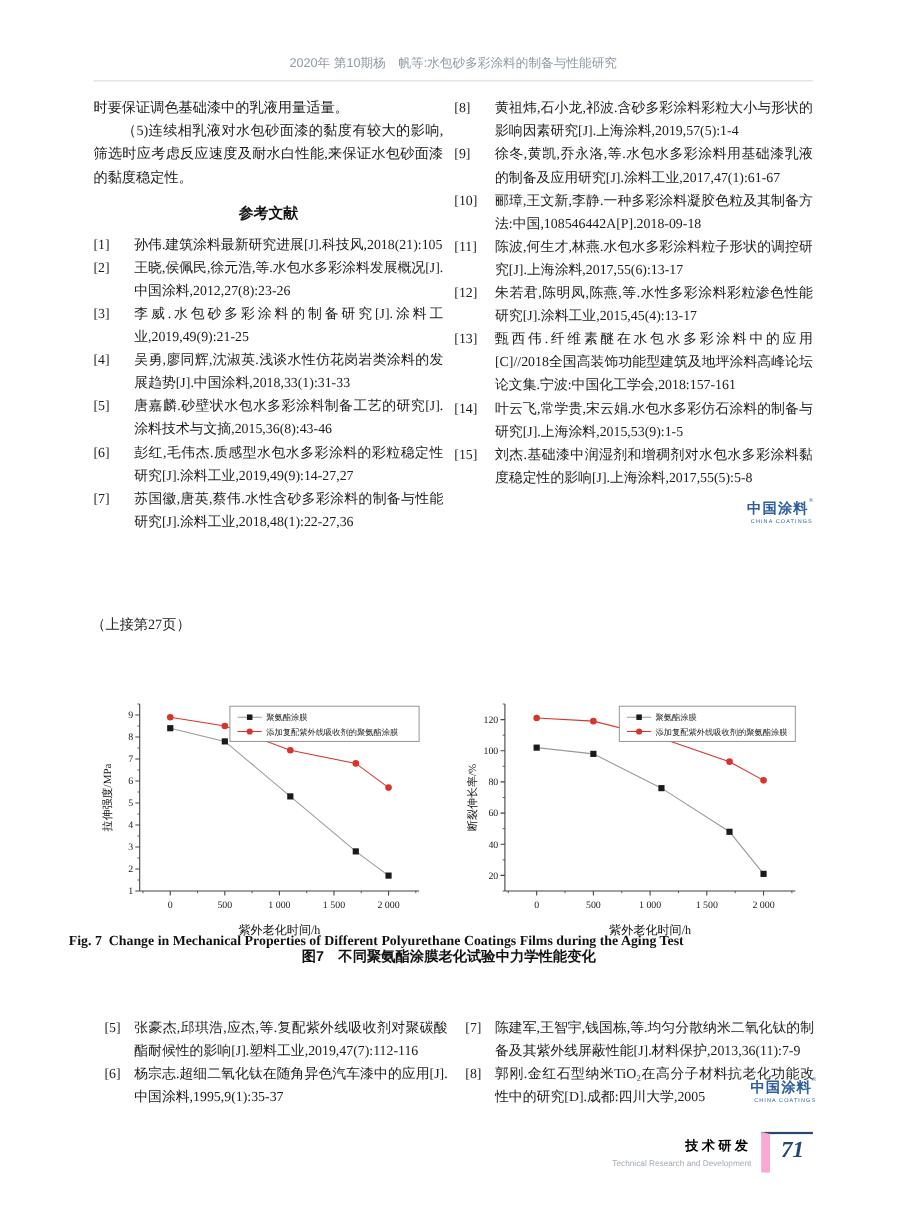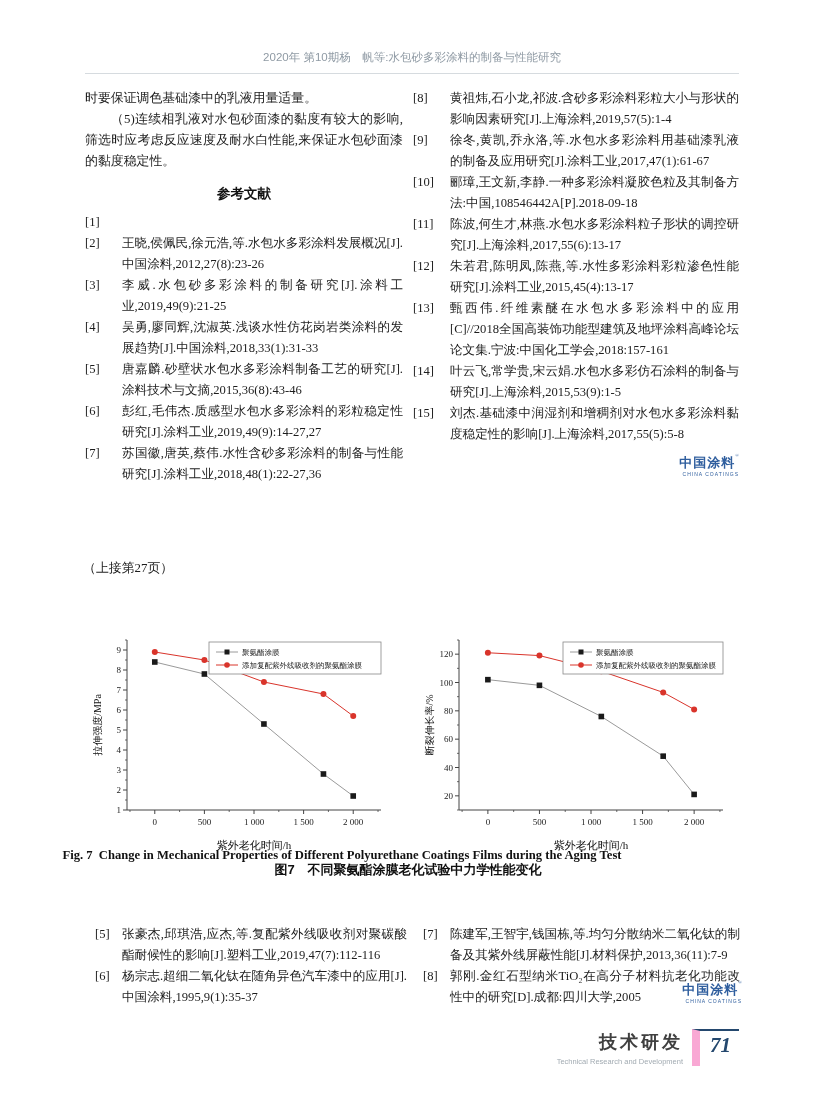--- a/index.html
+++ b/index.html
@@ -39,22 +39,22 @@
           font-family:"Liberation Sans","DejaVu Sans",sans-serif;font-weight:bold;font-size:13px;color:#111;}
   .cap-en{position:absolute;left:0;top:848px;width:684px;text-align:center;
           font-family:"Liberation Serif","DejaVu Serif",serif;font-weight:bold;font-size:12.6px;color:#111;}
   
   .bottom-cols{position:absolute;left:95px;top:924px;width:645px;display:flex;gap:16px;}
   .bcol-left{width:312px;}
   .bcol-right{width:317px;}
   
   .footer{position:absolute;top:1029px;right:77px;display:flex;align-items:stretch;}
   .footer-text{text-align:right;align-self:center;margin-right:9px;}
-  .footer-zh{font-family:Liberation Mono, monospace;font-weight:bold;font-size:18px;
-             color:#404040;letter-spacing:3px;}
+  .footer-zh{font-family:Liberation Mono, monospace;font-weight:bold;font-size:12px;
+             color:#000000;letter-spacing:3px;}
   .footer-en{font-family:"Liberation Sans","DejaVu Sans",sans-serif;font-size:7.5px;color:#a2abb2;margin-top:3px;}
   .page-box{border-top:2px solid #24486e;border-left:8px solid #f9a8d4;padding:2px 8px 8px 10px;}
   .page-num{font-family:"Liberation Serif","DejaVu Serif",serif;font-style:italic;font-weight:bold;
             font-size:21px;color:#24486e;}
 </style>
 </head>
 <body>
 
 <div class="page">
 
@@ -66,20 +66,21 @@
 
   <div class="body-cols">
     <div class="col-left">
       <div class="para">时要保证调色基础漆中的乳液用量适量。</div>
       <div class="para indent">（5)连续相乳液对水包砂面漆的黏度有较大的影响,筛选时应考虑反应速度及耐水白性能,来保证水包砂面漆的黏度稳定性。</div>
       <div class="refs-heading">参考文献</div>
       <div>
 
           <div class="ref">
             <span class="ref-num">[1]</span>
+            <span class="ref-text">孙伟.建筑涂料最新研究进展[J].科技风,2018(21):105</span>
           </div>
 
           <div class="ref">
             <span class="ref-num">[2]</span>
             <span class="ref-text">王晓,侯佩民,徐元浩,等.水包水多彩涂料发展概况[J].中国涂料,2012,27(8):23-26</span>
           </div>
 
           <div class="ref">
             <span class="ref-num">[3]</span>
             <span class="ref-text">李威.水包砂多彩涂料的制备研究[J].涂料工业,2019,49(9):21-25</span>

